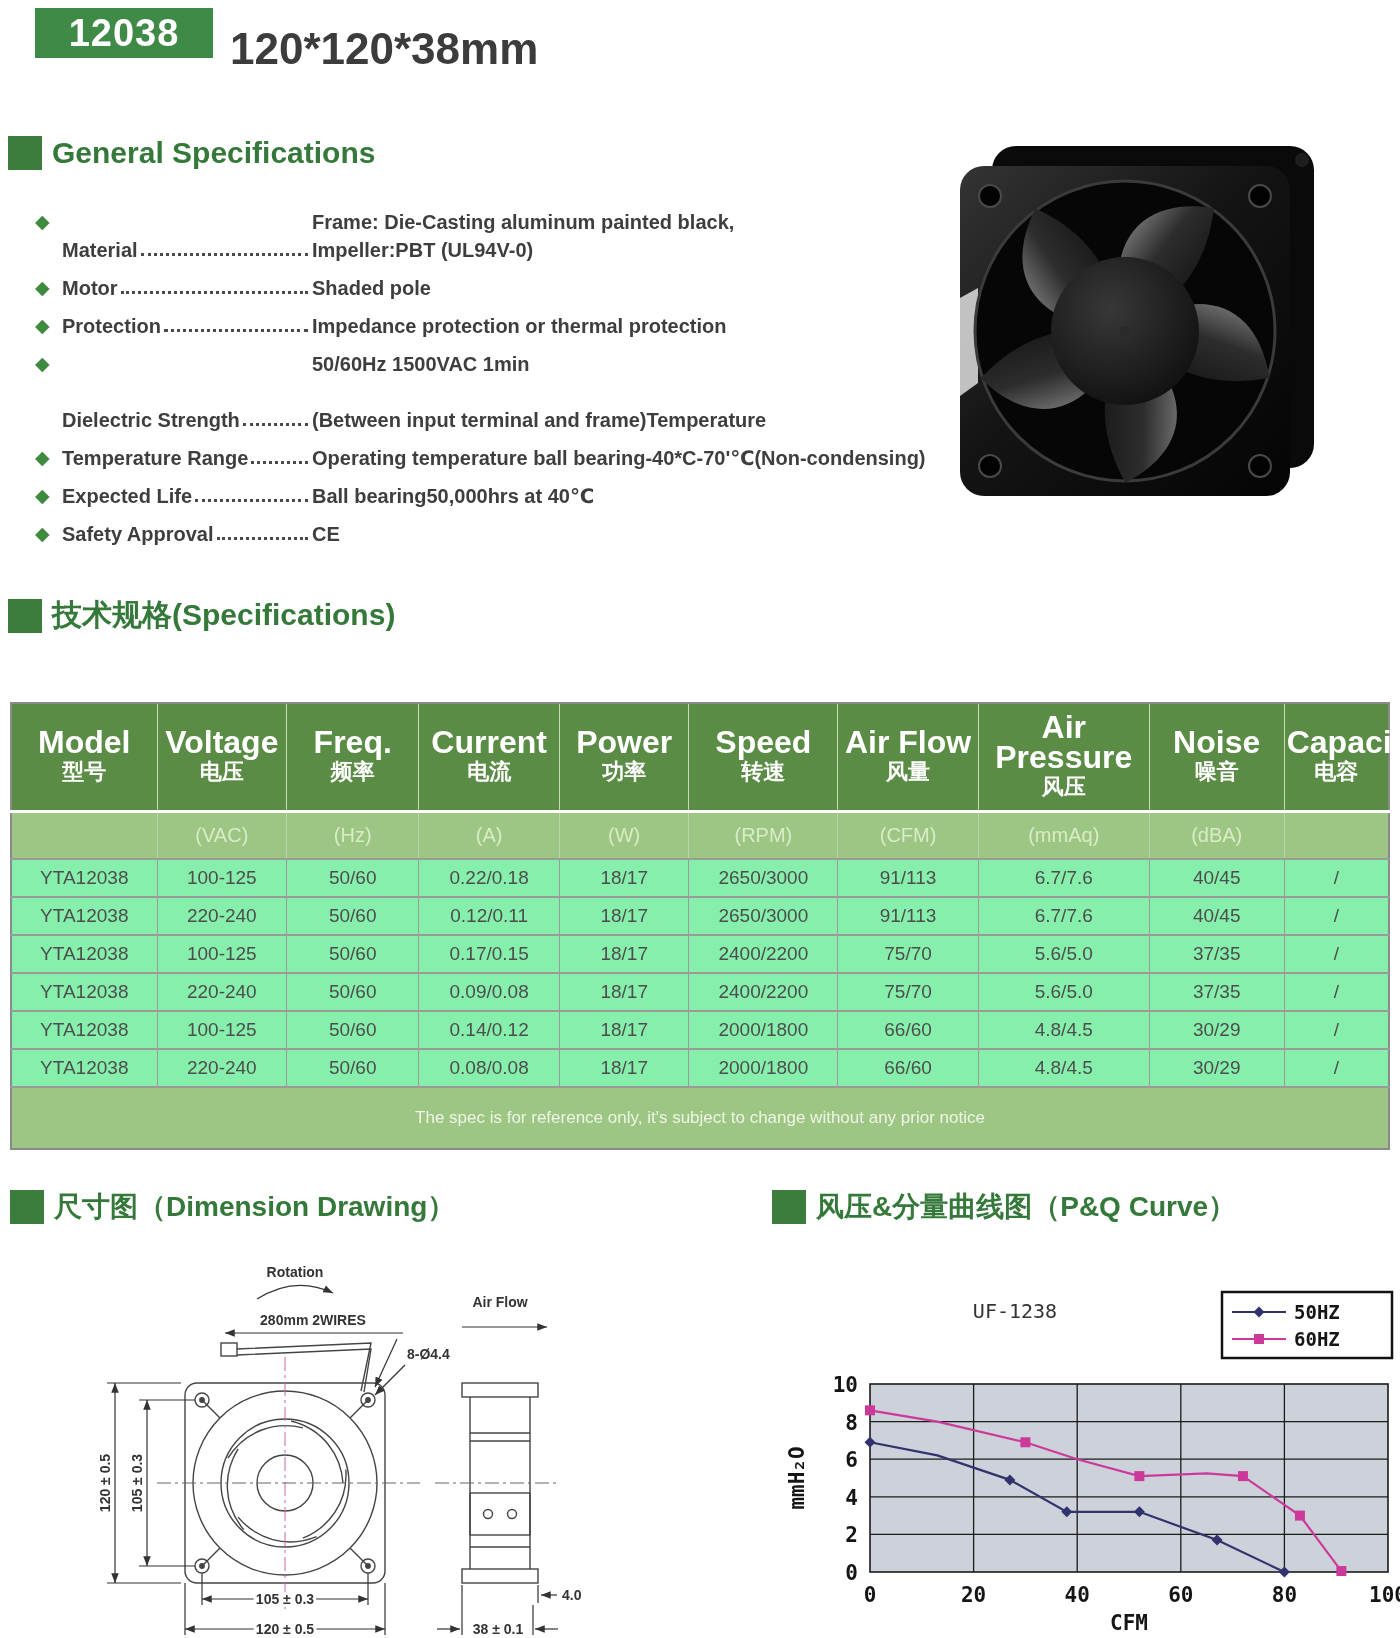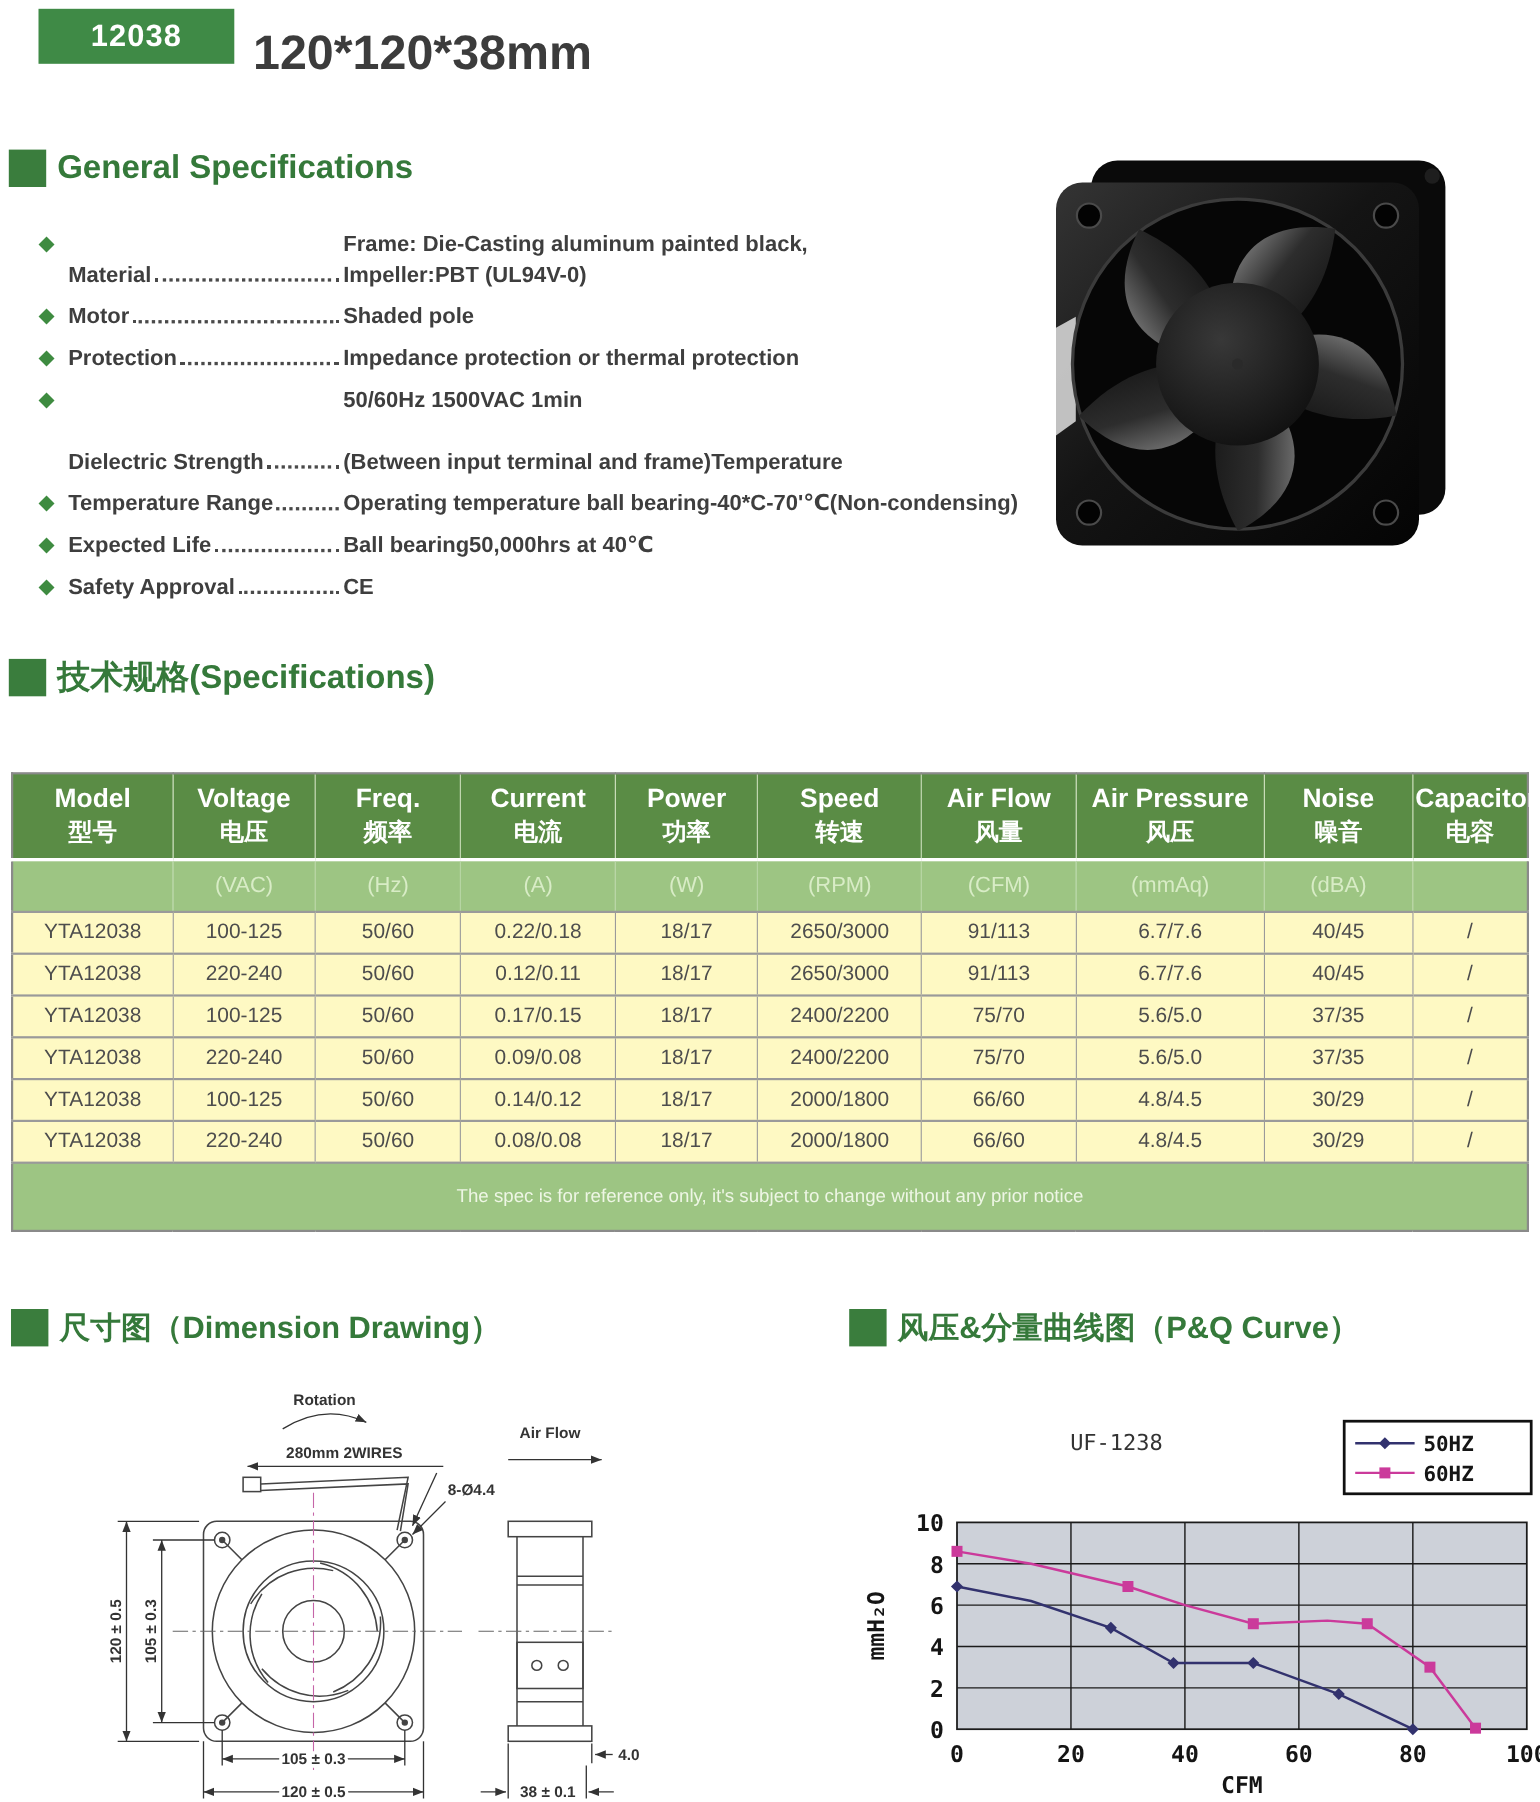--- a/index.html
+++ b/index.html
@@ -1,21 +1,21 @@
 <!DOCTYPE html>
 <html><head>
 <meta charset="utf-8">
 <style>
   * { margin:0; padding:0; box-sizing:border-box; }
   body { font-family:"Liberation Sans","DejaVu Sans",sans-serif; background:#fff; }
   .page { position:relative; width:1400px; height:1638px; background:#fff; overflow:hidden; }
 
   
   .badge { position:absolute; left:35px; top:8px; width:178px; height:50px;
-           background:#3f8a46; color:#fff; font-size:28px; font-weight:bold;
+           background:#3f8a46; color:#fff; font-size:38px; font-weight:bold;
            display:flex; align-items:center; justify-content:center; letter-spacing:1px; }
   .size-label { position:absolute; left:230px; top:6px; font-size:44px; font-weight:bold; color:#3c3c3c;margin-top:18px; }
 
   
   .sec-head { position:absolute; display:flex; align-items:center; gap:10px; }
   .sec-square { width:34px; height:34px; background:#3a7d3d; display:inline-block; }
   .sec-title { font-size:30px; font-weight:bold; color:#35793a; }
   .sec-title.small { font-size:28px; }
 
   
@@ -29,25 +29,25 @@
   .spec-line { line-height:28px; min-height:28px; white-space:nowrap; }
 
   
   .fan-photo { position:absolute; left:950px; top:138px; width:375px; height:375px; }
 
   
   #spec-table { position:absolute; left:10px; top:702px; width:1380px; border-collapse:collapse;
                 table-layout:fixed; border:2px solid #8a8a8a; }
   #spec-table th, #spec-table td { text-align:center; vertical-align:middle; }
   .head-row th { background:#5a8c45; color:#fff; padding:8px 2px; border-left:1px solid #c9dcb8; border-right:1px solid #c9dcb8; }
-  .h-en { font-size:24px; font-weight:bold; line-height:30px; }
+  .h-en { font-size:32px; font-weight:bold; line-height:30px; }
   .h-zh { font-size:22px; font-weight:bold; line-height:30px; }
   .units-row th { background:#9dc583; color:#d8ecc6; font-size:20px; font-weight:normal; padding:11px 2px;
                   border-top:3px solid #ffffff; border-left:1px solid #b9d6a6; border-right:1px solid #b9d6a6; }
-  .body-row td { background:#fef9c3; color:#4d4d4d; font-size:19px; padding:7px 2px;
+  .body-row td { background:#86efac; color:#4d4d4d; font-size:19px; padding:7px 2px;
                  border:1px solid #9a9a9a; border-top:2px solid #9a9a9a; border-bottom:2px solid #9a9a9a; }
   .note-row td { background:#9dc583; color:#eef6e5; font-size:17px; padding:20px; border-top:2px solid #8a8a8a; }
 
   
   .dim-wrap { position:absolute; left:85px; top:1243px; width:545px; height:395px; }
   .chart-wrap { position:absolute; left:770px; top:1272px; width:630px; height:366px; }
 
   .dim-svg text { font-family:"Liberation Sans","DejaVu Sans",sans-serif; font-size:14px; font-weight:bold;
                   fill:#333; stroke:#fff; stroke-width:6px; paint-order:stroke; }
   .dim-svg .ln { stroke:#444; stroke-width:1.4; fill:none; }

